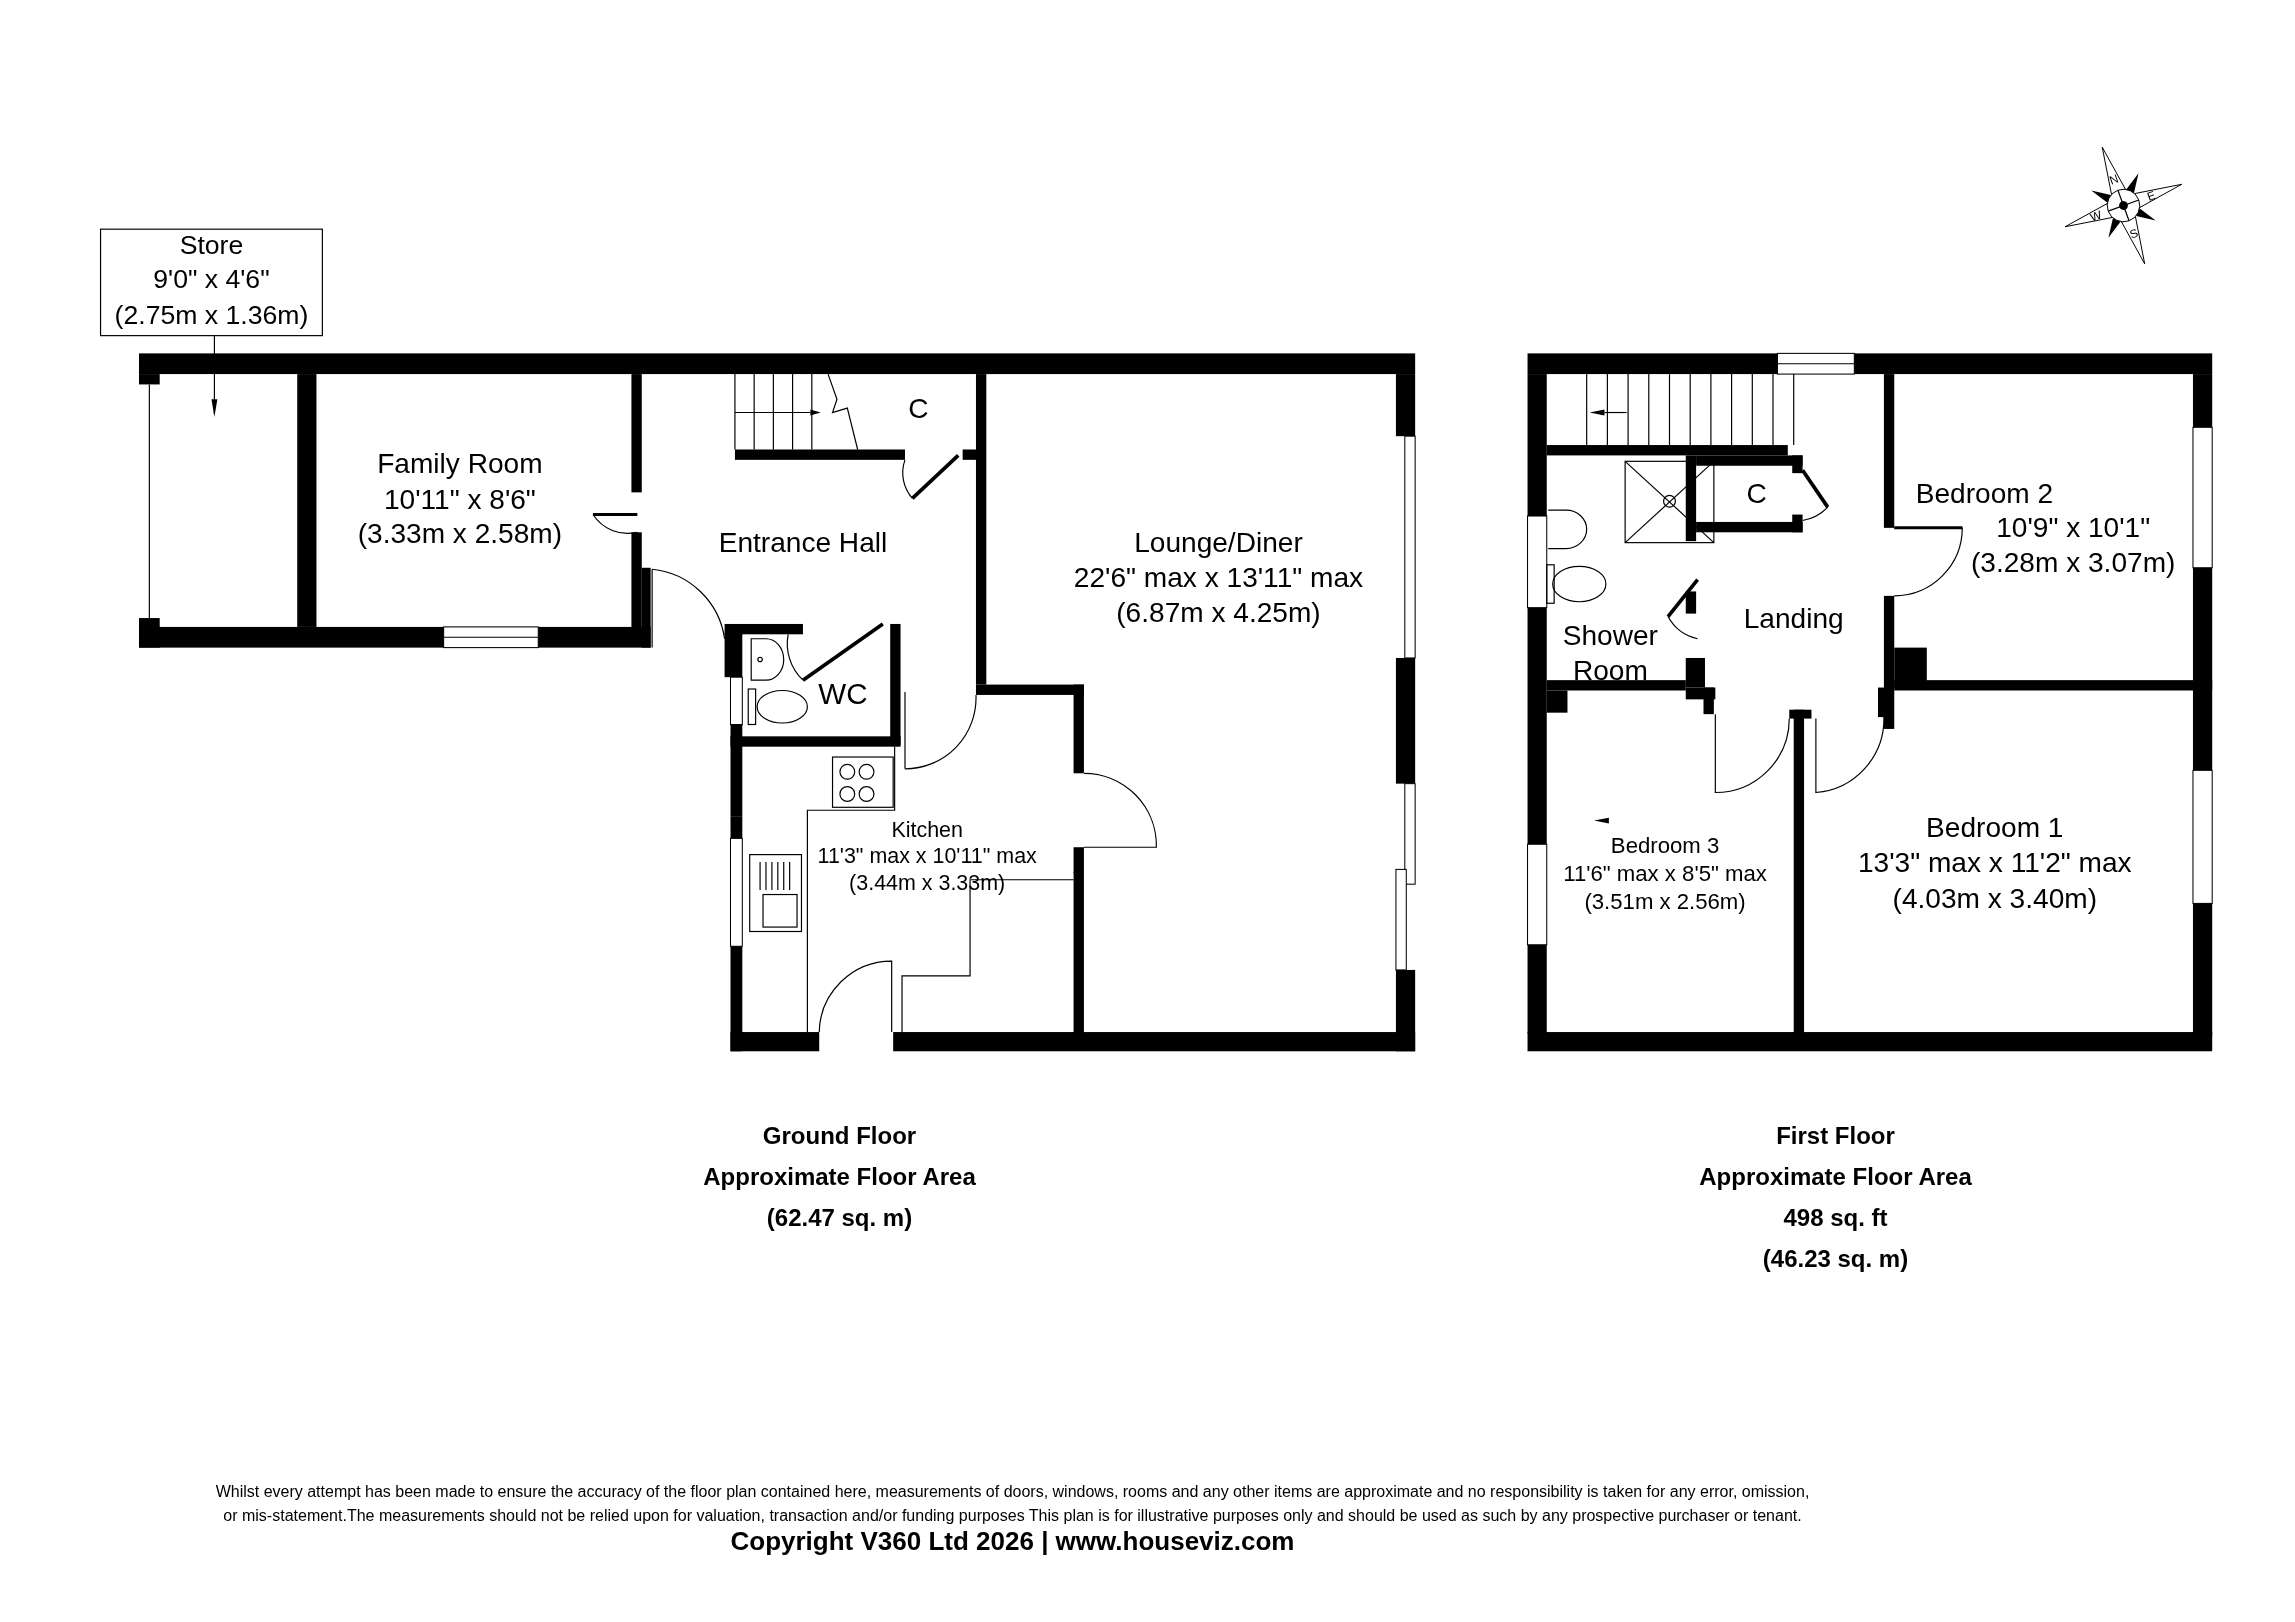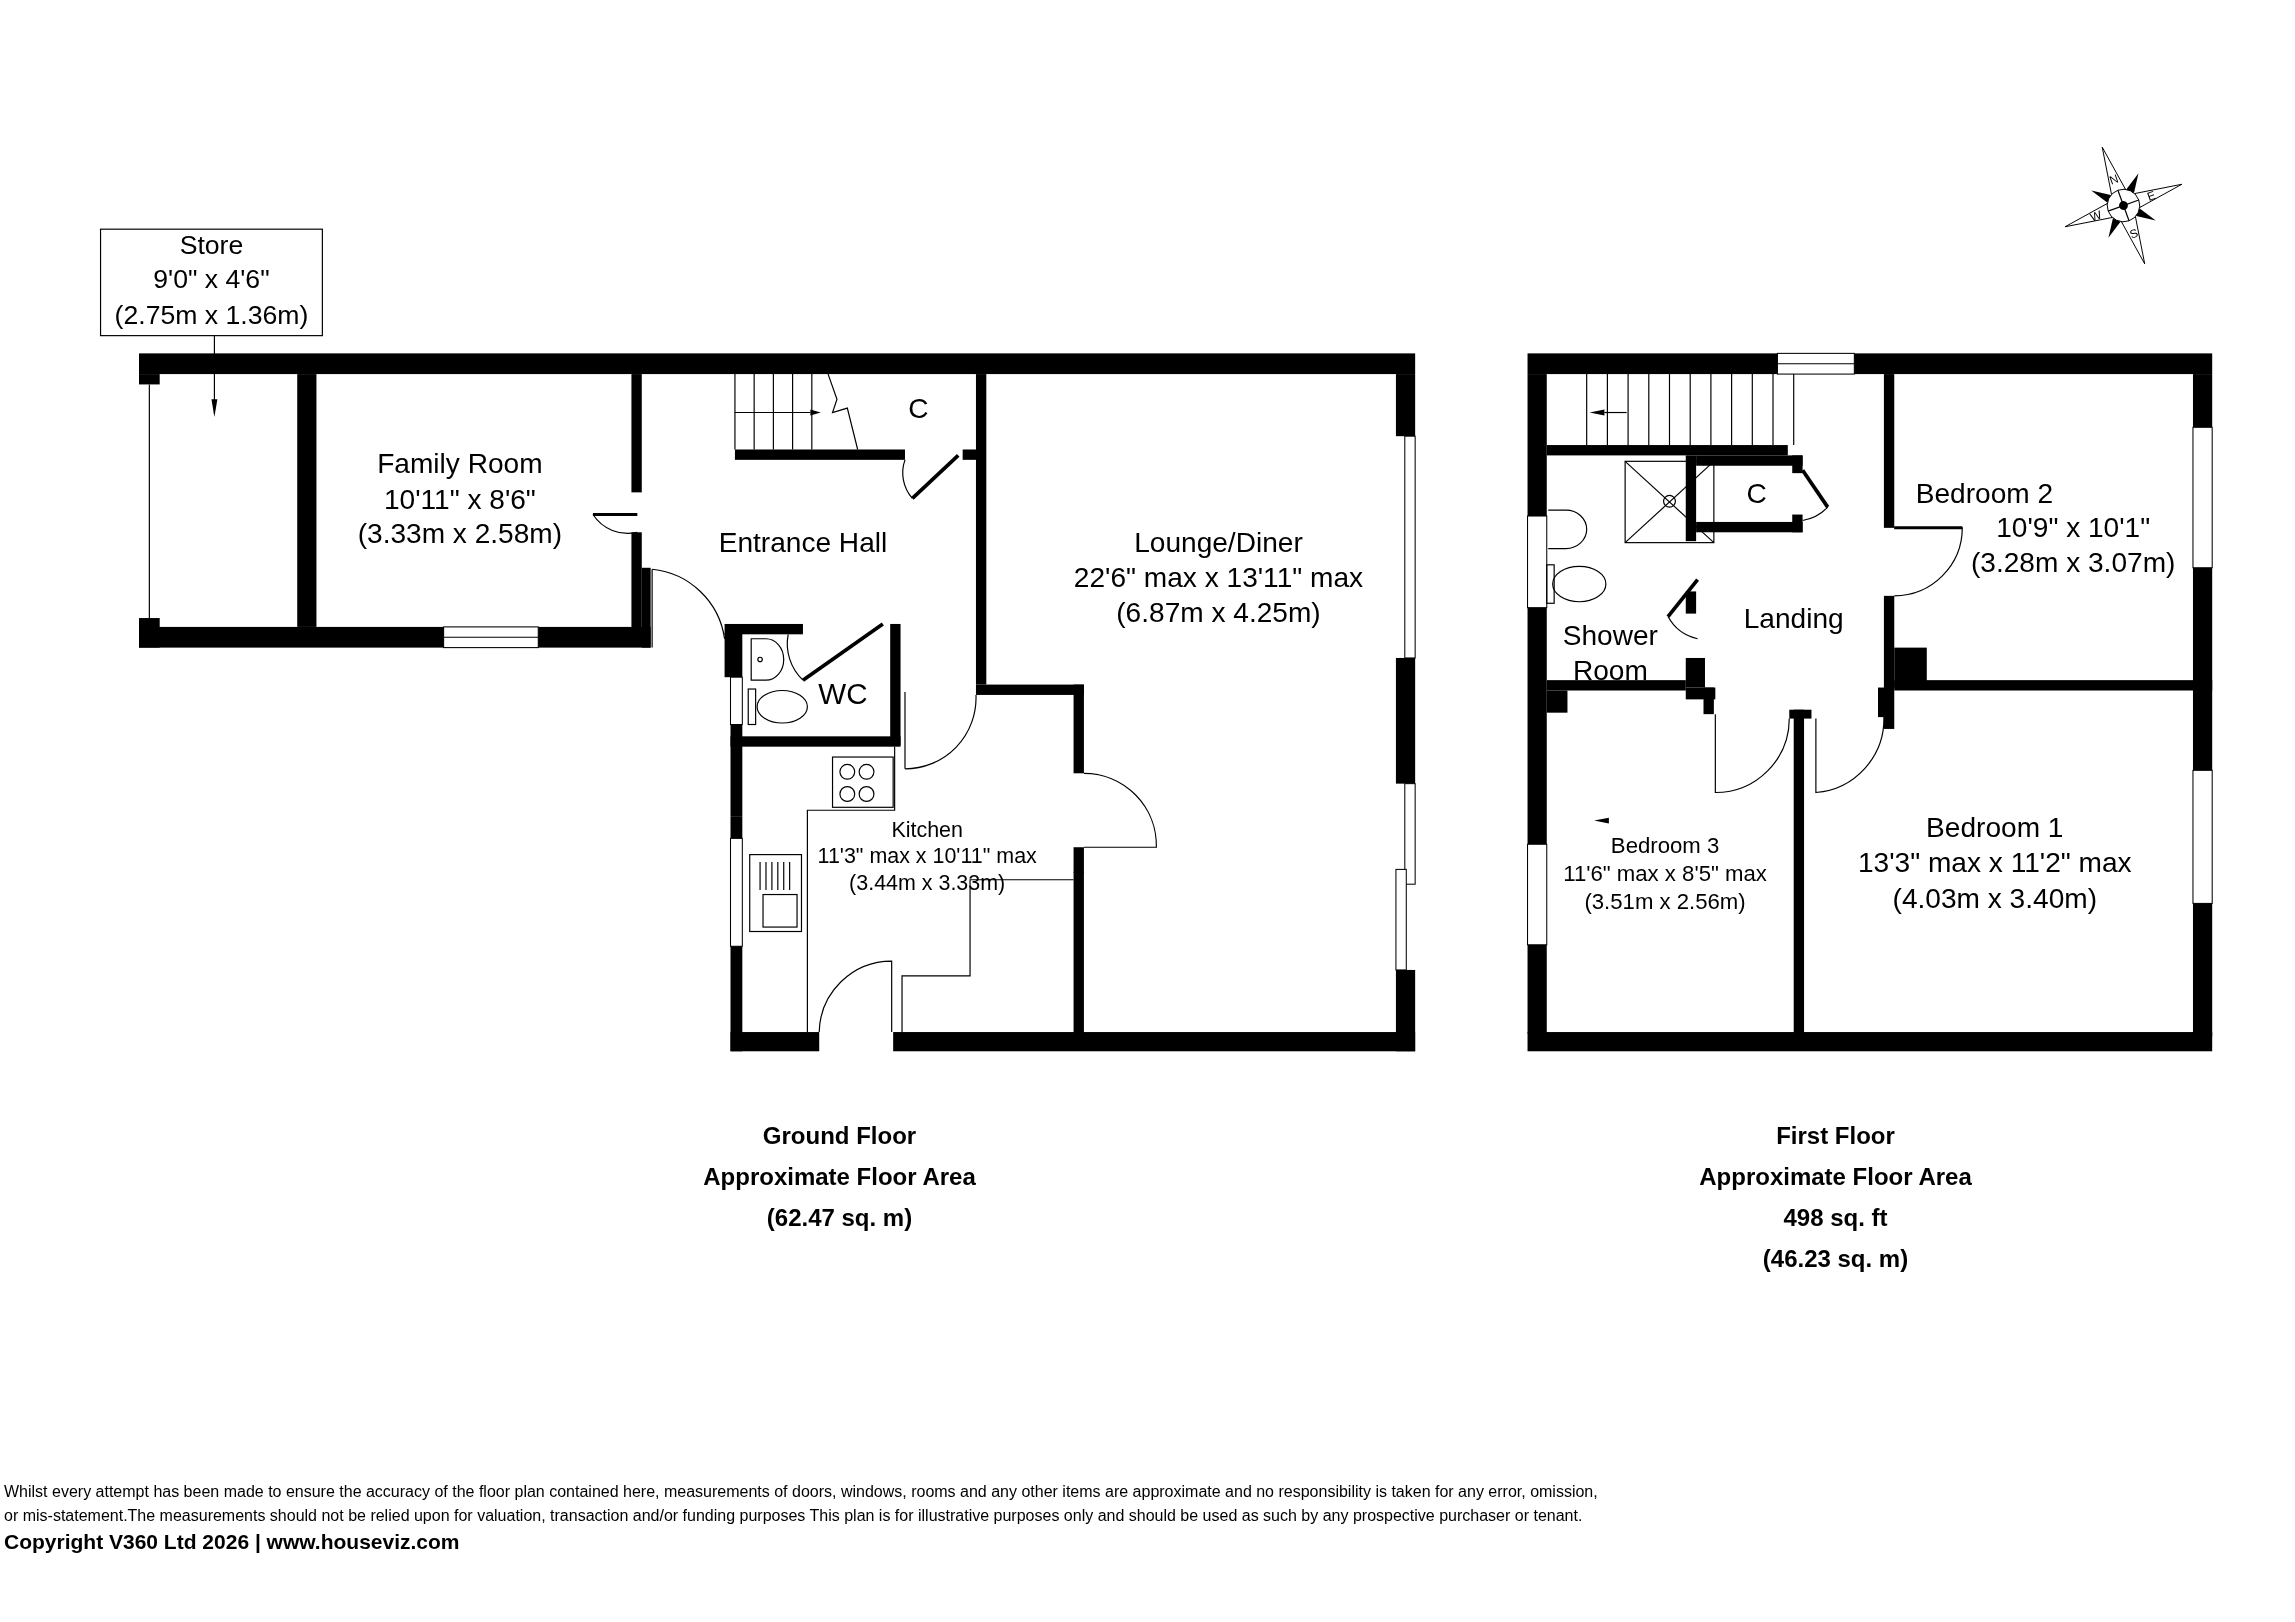--- a/index.html
+++ b/index.html
@@ -4,22 +4,22 @@
 <style>
   html, body { margin:0; padding:0; background:#ffffff; }
   body { width:2295px; height:1622px; overflow:hidden; position:relative; font-family:"Liberation Sans", sans-serif; }
   #plan { position:absolute; left:0; top:0; width:2295px; height:1622px; }
   .wall { fill:#000000; }
   .thin { stroke:#000000; stroke-width:0.8; fill:none; }
   .win { fill:#ffffff; stroke:#000000; stroke-width:0.7; }
   .lbl { font-family:"Liberation Sans", sans-serif; fill:#000000; text-anchor:middle; }
   .area { position:absolute; text-align:center; font-family:"Liberation Sans", sans-serif; font-weight:bold; font-size:24px; line-height:41px; color:#000; }
   .area div { white-space:nowrap; }
-  .disclaimer { position:absolute; left:4px; width:1993px; top:1480px; text-align:left; font-family:"Liberation Sans", sans-serif; font-size:16px; line-height:23.6px; color:#000; }
-  .disclaimer .copy { font-weight:bold; font-size:21px; line-height:29px; }
+  .disclaimer { position:absolute; left:16px; width:1993px; top:1480px; text-align:center; font-family:"Liberation Sans", sans-serif; font-size:16px; line-height:23.6px; color:#000; }
+  .disclaimer .copy { font-weight:bold; font-size:26px; line-height:29px; }
 </style>
 </head>
 <body>
 
 <svg id="plan" viewBox="0 0 1552 1097" preserveAspectRatio="none">
 
   <g>
 
     <g>
       <rect x="68" y="155" width="150" height="72" fill="#fff" stroke="#000" stroke-width="0.8"></rect>

